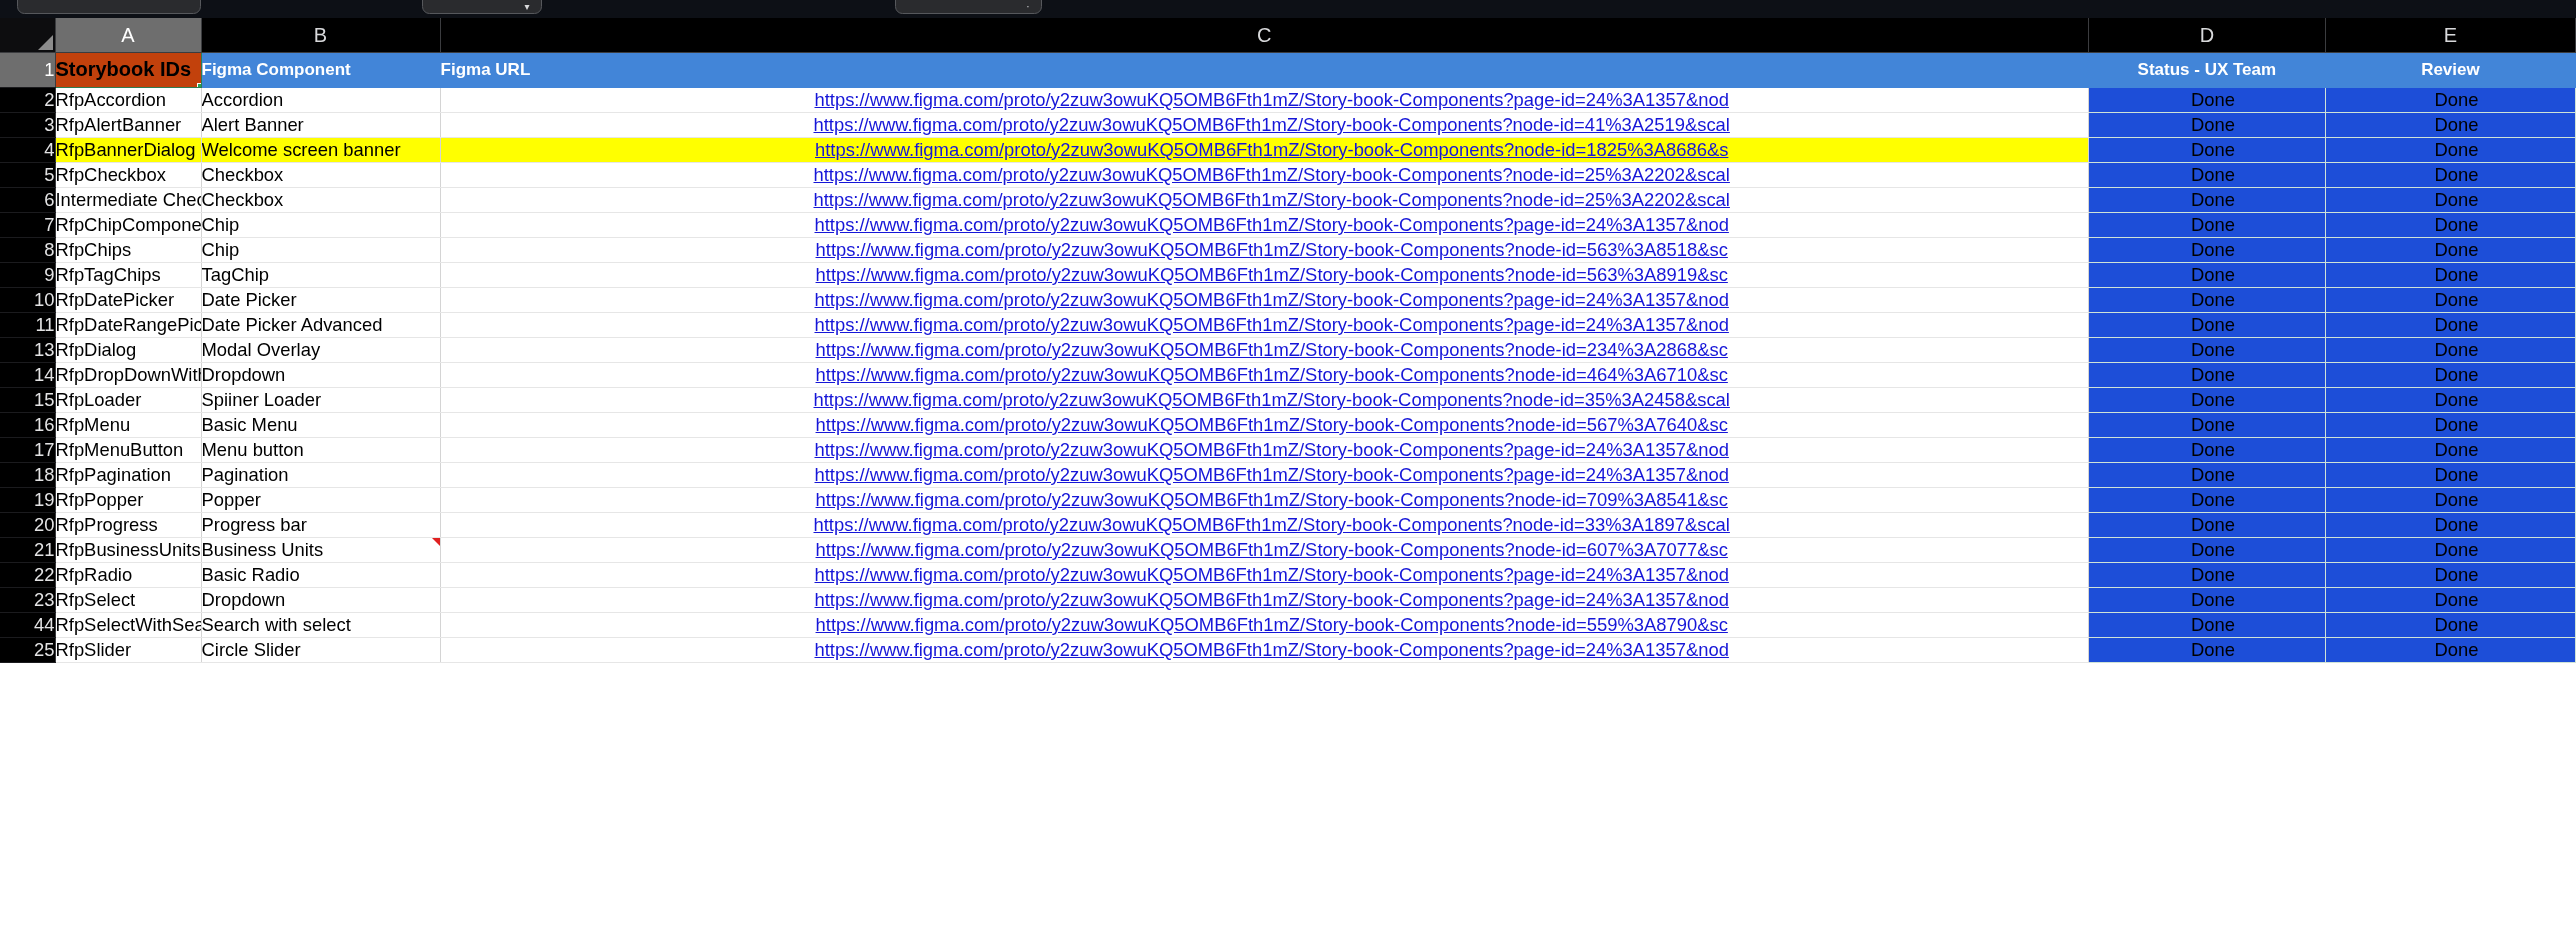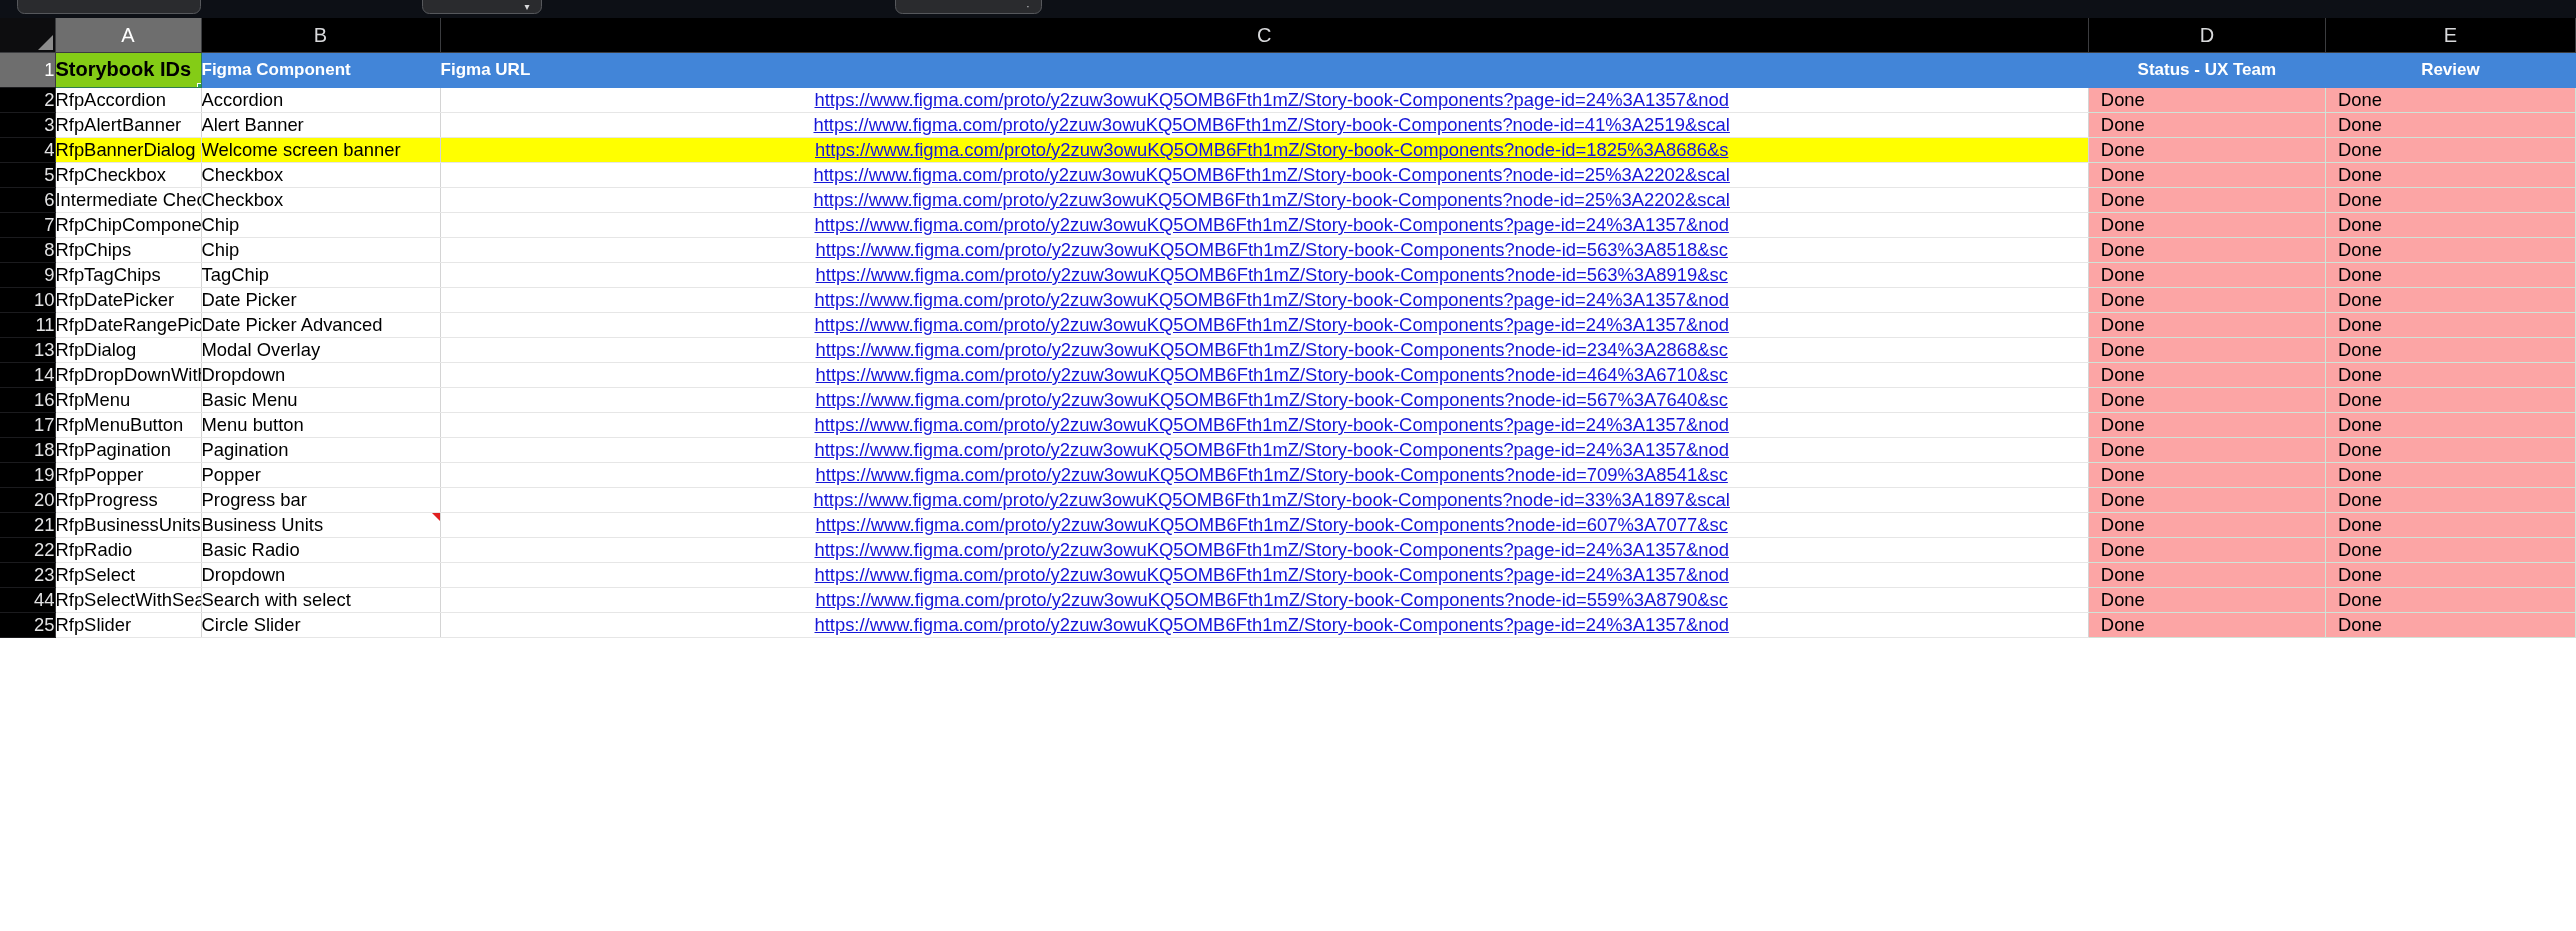--- a/index.html
+++ b/index.html
@@ -125,21 +125,21 @@
     font-size: 17px;
     border-right: 0.9px solid #4285d8;
     border-bottom: 0.9px solid #4285d8;
     padding-left: 7.4px;
     vertical-align: middle;
     white-space: nowrap;
     overflow: hidden;
   }
   td.hdr-blue.ctr { text-align: center; padding-left: 0; margin-top: 19px; }
   td.hdr-a {
-    background: #84cc16;
+    background: #c2410c;
     color: #000000;
     font-weight: bold;
     font-size: 20px;
     vertical-align: middle;
     padding-left: 7.4px;
     border: 1.8px solid #2e7d52;
     position: relative;
     white-space: nowrap;
     overflow: hidden;
   }
@@ -156,21 +156,22 @@
     color: #1616d8;
     text-decoration: underline;
     padding-left: 15px;
     text-align: center;
   }
   
   td.cell.hl { background: #ffff00; }
   td.cell.hl.link { color: #1616d8; }
   
   td.cell.status {
-    background: #fca5a5;
+    background: #1d4ed8;
+    text-align: center;
     padding-left: 12px;
     border-right: 0.9px solid #cfe3d7;
     border-bottom: 0.9px solid #cfe3d7;
   }
 
   
   td.cell .comment-mark {
     position: absolute;
     width: 0; height: 0;
     border-top: 8.3px solid #e02020;
@@ -311,20 +312,28 @@
         </tr>
         <tr class="datarow">
           <td class="rownum">14</td>
           <td class="cell">RfpDropDownWithSearch</td>
           <td class="cell relpos"><span>Dropdown</span></td>
           <td class="cell link">https://www.figma.com/proto/y2zuw3owuKQ5OMB6Fth1mZ/Story-book-Components?node-id=464%3A6710&amp;sc</td>
           <td class="cell status">Done</td>
           <td class="cell status">Done</td>
         </tr>
         <tr class="datarow">
+          <td class="rownum">15</td>
+          <td class="cell">RfpLoader</td>
+          <td class="cell relpos"><span>Spiiner Loader</span></td>
+          <td class="cell link">https://www.figma.com/proto/y2zuw3owuKQ5OMB6Fth1mZ/Story-book-Components?node-id=35%3A2458&amp;scal</td>
+          <td class="cell status">Done</td>
+          <td class="cell status">Done</td>
+        </tr>
+        <tr class="datarow">
           <td class="rownum">16</td>
           <td class="cell">RfpMenu</td>
           <td class="cell relpos"><span>Basic Menu</span></td>
           <td class="cell link">https://www.figma.com/proto/y2zuw3owuKQ5OMB6Fth1mZ/Story-book-Components?node-id=567%3A7640&amp;sc</td>
           <td class="cell status">Done</td>
           <td class="cell status">Done</td>
         </tr>
         <tr class="datarow">
           <td class="rownum">17</td>
           <td class="cell">RfpMenuButton</td>

